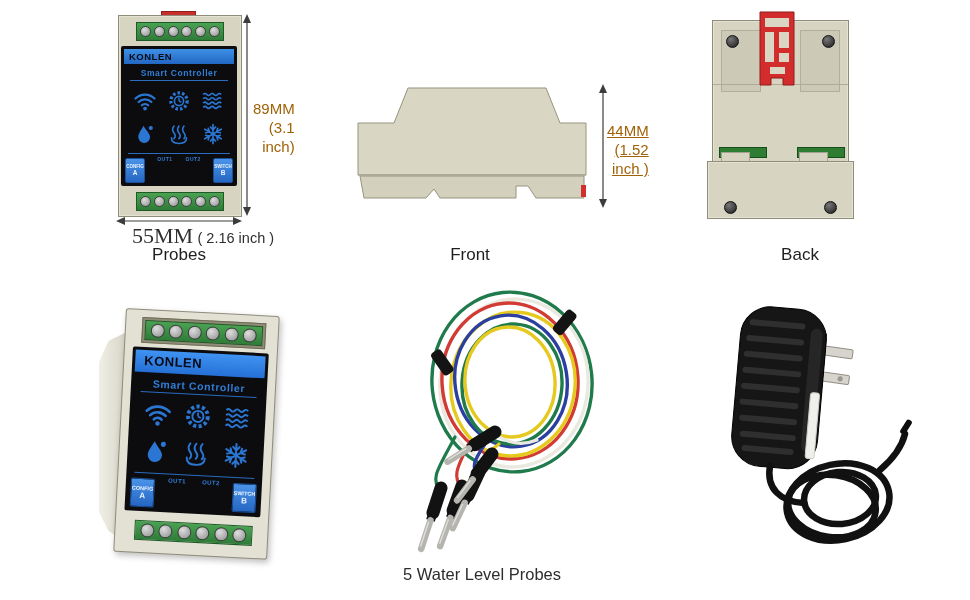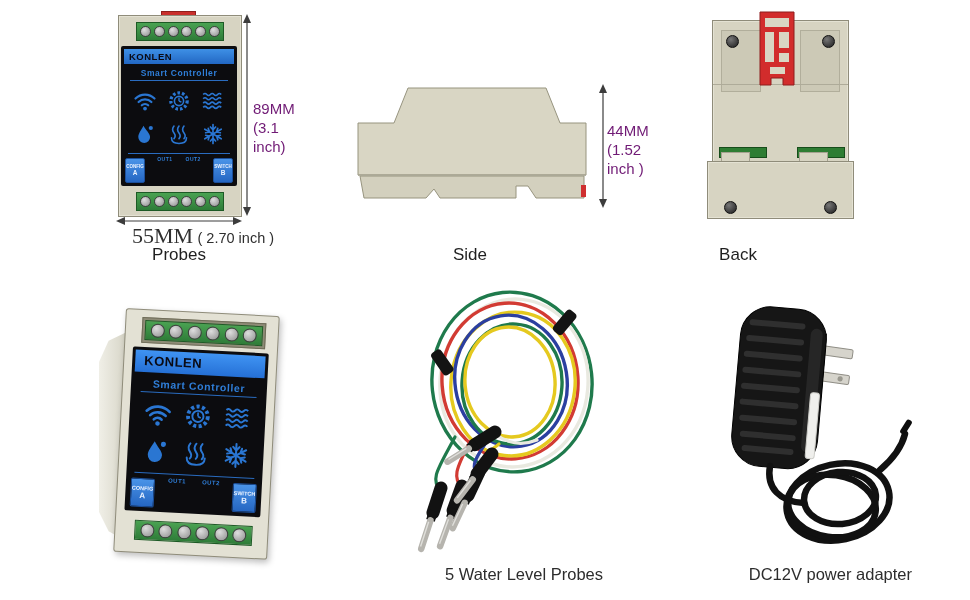--- a/index.html
+++ b/index.html
@@ -56,23 +56,23 @@
   .panel.lg .icon-grid{padding:3px 8px;}
   .panel.lg .icon-grid svg{width:29px;height:29px;}
   .panel.lg .sep{margin:0 8px;}
   .panel.lg .btn-area{height:38px;}
   .panel.lg .out-wrap{top:3px;gap:16px;font-size:6px;}
   .panel.lg .pbtn{bottom:4px;width:22px;height:27px;}
   .panel.lg .pbtn .l1{font-size:5.5px;}
   .panel.lg .pbtn .l2{font-size:8px;}
 
   
-  .dim-text{color:#701a75;font-size:15px;line-height:19px;}
+  .dim-text{color:#a16207;font-size:15px;line-height:19px;text-align:right;}
   .caption{color:#1f1f1f;font-size:17px;text-align:center;}
-  .acc-caption{color:#2d2d2d;font-size:16.5px;text-align:right;}
+  .acc-caption{color:#2d2d2d;font-size:16.5px;text-align:left;}
 
   .recess{background:#ccc9b6;border:1px solid #b1ae9b;position:absolute;}
   .seam{position:absolute;height:1px;background:#aeab99;}
 </style>
 </head>
 <body>
 
 <svg width="0" height="0" style="position:absolute" aria-hidden="true">
   <defs>
     <symbol id="i-wifi" viewBox="0 0 24 24">
@@ -193,42 +193,42 @@
       <div>(3.1 inch)</div>
     </div>
 
     <svg class="abs" style="left:116px;top:215px;" width="126" height="12">
       <line x1="4" y1="6" x2="122" y2="6" stroke="#3c3c3c" stroke-width="1.2"></line>
       <polygon points="0,6 9,2 9,10" fill="#3c3c3c"></polygon>
       <polygon points="126,6 117,2 117,10" fill="#3c3c3c"></polygon>
     </svg>
     <div class="abs" style="left:108px;top:223px;width:190px;text-align:center;color:#2f2f2f;">
       <span style="font-size:22px;font-family:Liberation Serif, serif;">55MM</span>
-      <span style="font-size:14.5px;">( 2.70 inch )</span>
+      <span style="font-size:14.5px;">( 2.16 inch )</span>
     </div>
     <div class="abs caption" style="left:118px;top:245px;width:122px;">Probes</div>
   </div>
 
   <div class="abs" style="left:0;top:0;">
     <svg class="abs" style="left:356px;top:86px;" width="234" height="124" viewBox="0 0 234 124">
       <path d="M2 37 H38 L52 2 H190 L204 37 H230 V89 H2 Z" fill="#d9d6c4" stroke="#97947f" stroke-width="1"></path>
       <path d="M4 90 L228 90 L228 112 L180 112 L172 100 L160 100 L160 112 L84 112 L78 103 L70 112 L8 112 Z" fill="#d3d0be" stroke="#97947f" stroke-width="1"></path>
       <line x1="2" y1="89" x2="230" y2="89" stroke="#aaa795" stroke-width="1.5"></line>
       <rect x="225" y="99" width="5" height="12" fill="#cf3030"></rect>
     </svg>
     <svg class="abs" style="left:597px;top:84px;" width="12" height="124">
       <line x1="6" y1="4" x2="6" y2="120" stroke="#3c3c3c" stroke-width="1.2"></line>
       <polygon points="6,0 2,9 10,9" fill="#3c3c3c"></polygon>
       <polygon points="6,124 2,115 10,115" fill="#3c3c3c"></polygon>
     </svg>
-    <div class="abs dim-text" style="left:607px;top:121px;">
+    <div class="abs dim-text" style="left:607px;top:121px;text-decoration:underline;">
       <div>44MM</div>
       <div>(1.52 inch )</div>
     </div>
-    <div class="abs caption" style="left:420px;top:245px;width:100px;">Side</div>
+    <div class="abs caption" style="left:420px;top:245px;width:100px;">Front</div>
   </div>
 
   <div class="abs" style="left:0;top:0;">
     <div class="abs case" style="left:712px;top:20px;width:135px;height:142px;">
       <div class="recess" style="left:8px;top:9px;width:38px;height:60px;">
         <span class="bscrew abs" style="left:4px;top:4px;"></span>
       </div>
       <div class="recess" style="right:8px;top:9px;width:38px;height:60px;">
         <span class="bscrew abs" style="right:4px;top:4px;"></span>
       </div>
@@ -245,21 +245,21 @@
     </div>
 
     <svg class="abs" style="left:757px;top:11px;" width="40" height="78" viewBox="0 0 40 78">
       <path d="M3 1 H37 V74 H26 V67 H14 V74 H3 Z" fill="#d22c2c" stroke="#8e1d1d" stroke-width="1"></path>
       <rect x="8" y="7" width="24" height="9" fill="#d9d6c4"></rect>
       <rect x="8" y="21" width="9" height="30" fill="#d9d6c4"></rect>
       <rect x="22" y="21" width="10" height="16" fill="#d9d6c4"></rect>
       <rect x="22" y="42" width="10" height="9" fill="#d9d6c4"></rect>
       <rect x="13" y="56" width="15" height="7" fill="#d9d6c4"></rect>
     </svg>
-    <div class="abs caption" style="left:688px;top:245px;width:100px;">Back</div>
+    <div class="abs caption" style="left:750px;top:245px;width:100px;">Back</div>
   </div>
 
   <div class="abs" style="left:96px;top:306px;width:210px;height:258px;">
     <div class="abs" style="left:3px;top:24px;width:32px;height:214px;background:linear-gradient(90deg,#f0efe7,#d2d0c1);
                 clip-path:polygon(100% 0%,100% 100%,30% 94%,0% 85%,0% 15%,30% 5%);"></div>
     <div class="abs case" style="left:30px;top:2px;width:152px;height:242px;border-radius:3px;background:#e3e1d4;
                 transform:rotate(3deg);transform-origin:0 0;box-shadow:2px 3px 6px rgba(0,0,0,.25);">
       <div class="abs" style="left:16px;top:7px;width:122px;height:24px;background:#8e8b76;border:1px solid #6f6c59;"></div>
       <div class="abs terminal" style="left:19px;top:10px;width:116px;height:18px;">
         <span class="screw lg"></span>
@@ -407,15 +407,14 @@
 
     <g fill="none" stroke="#111" stroke-width="6.5" stroke-linecap="round">
       <path d="M60 170 C56 192 70 206 94 207"></path>
       <ellipse cx="128" cy="206" rx="52" ry="38" transform="rotate(-12 128 206)"></ellipse>
       <ellipse cx="122" cy="210" rx="44" ry="31" transform="rotate(8 122 210)"></ellipse>
       <ellipse cx="130" cy="202" rx="36" ry="26" transform="rotate(-5 130 202)"></ellipse>
       <path d="M170 174 C184 162 192 150 195 138"></path>
     </g>
     <rect x="-3" y="-8" width="6" height="16" rx="2.5" fill="#0d0d0d" transform="translate(196,131) rotate(32)"></rect>
   </svg>
-  <div class="abs acc-caption" style="left:702px;top:565px;width:210px;">DC12V power adapter</div>
 
 </div>
 
 </body></html>

